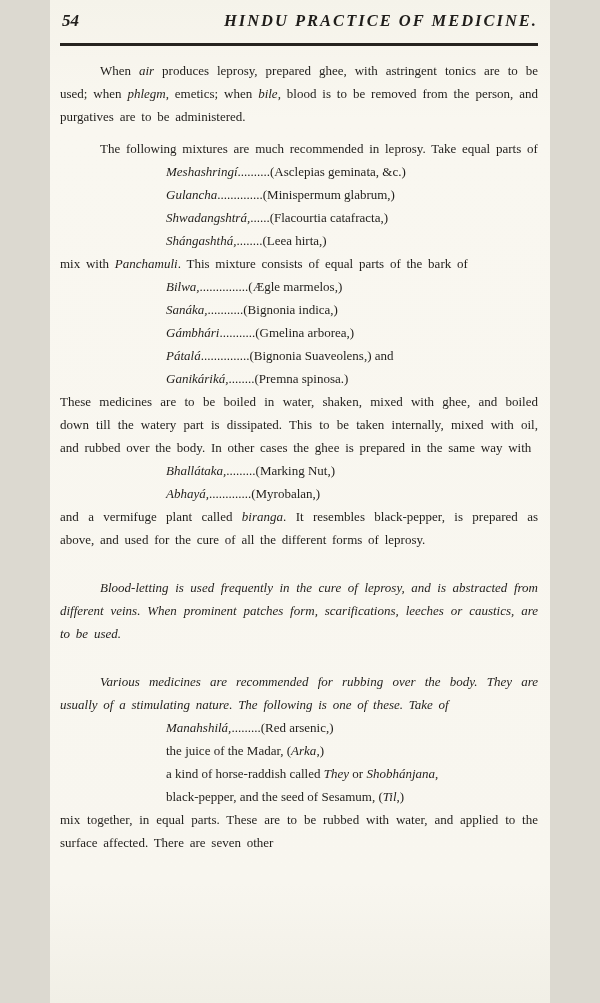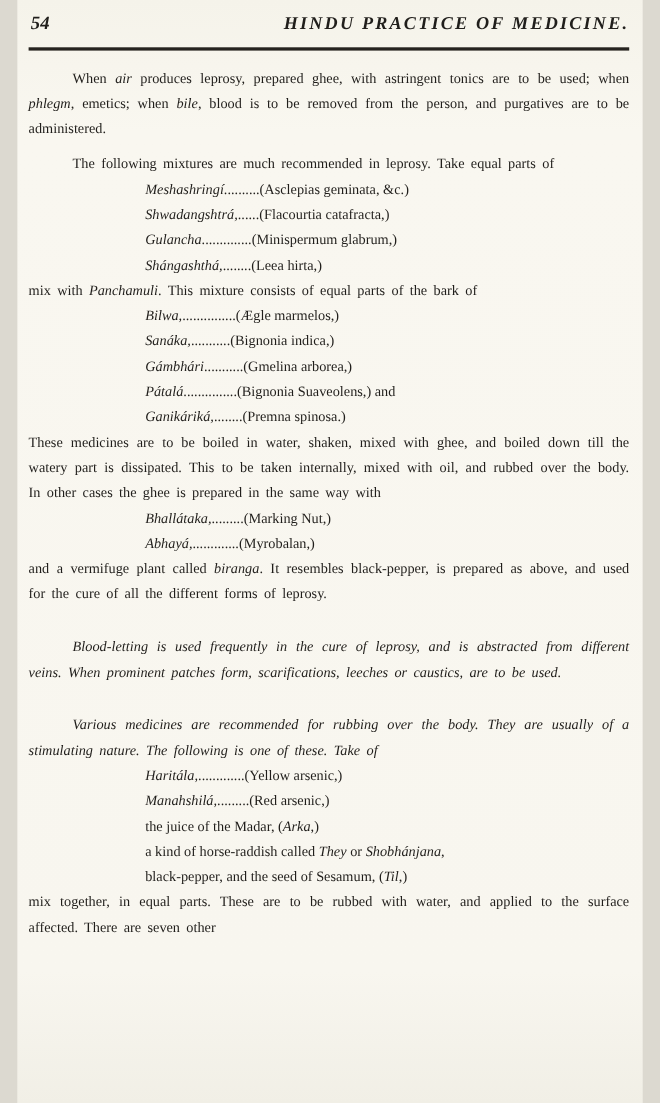--- a/index.html
+++ b/index.html
@@ -1,18 +1,18 @@
 <!DOCTYPE html>
 <html><head>
 <meta charset="utf-8">
 <style>
   html, body { margin: 0; padding: 0; background: #dcd9d0; }
   .page {
     position: relative;
-    width: 568px;
+    width: 500px;
     height: 1003px;
     margin: 0 auto;
     background: #f7f5ee;
     background-image: linear-gradient(180deg, #f5f3ea 0%, #f9f7f0 12%, #f8f6ef 88%, #f1efe6 100%);
     color: #201e1b;
     font-family: "Liberation Serif", "DejaVu Serif", serif;
     overflow: hidden;
     box-sizing: border-box;
     padding: 9px 12px 0 10px;
   }
@@ -50,22 +50,22 @@
   <div class="rule"></div>
 
   <main class="body-text">
 
     <p class="para indent"><span>When </span><i>air</i><span> produces leprosy, prepared ghee, with astringent tonics are to be used; when </span><i>phlegm</i><span>, emetics; when </span><i>bile</i><span>, blood is to be removed from the person, and purgatives are to be administered.</span></p>
 
     <p class="para indent sp-sm"><span>The following mixtures are much recommended in leprosy. Take equal parts of</span></p>
 
     <div class="med-list">
       <div class="list-item"><i>Meshashringí</i><span>..........(Asclepias geminata, &amp;c.)</span></div>
+      <div class="list-item"><i>Gulancha</i><span>..............(Minispermum glabrum,)</span></div>
       <div class="list-item"><i>Shwadangshtrá,</i><span>......(Flacourtia catafracta,)</span></div>
-      <div class="list-item"><i>Gulancha</i><span>..............(Minispermum glabrum,)</span></div>
       <div class="list-item"><i>Shángashthá,</i><span>........(Leea hirta,)</span></div>
     </div>
 
     <p class="para"><span>mix with </span><i>Panchamuli</i><span>.  This mixture consists of equal parts of the bark of</span></p>
 
     <div class="med-list">
       <div class="list-item"><i>Bilwa,</i><span>...............(Ægle marmelos,)</span></div>
       <div class="list-item"><i>Sanáka,</i><span>...........(Bignonia indica,)</span></div>
       <div class="list-item"><i>Gámbhári</i><span>...........(Gmelina arborea,)</span></div>
       <div class="list-item"><i>Pátalá</i><span>...............(Bignonia Suaveolens,) and</span></div>
@@ -79,21 +79,20 @@
       <div class="list-item"><i>Abhayá,</i><span>.............(Myrobalan,)</span></div>
     </div>
 
     <p class="para"><span>and a vermifuge plant called </span><i>biranga</i><span>.  It resembles black-pepper, is prepared as above, and used for the cure of all the different forms of leprosy.</span></p>
 
     <p class="para indent sp-lg"><span>Blood-letting is used frequently in the cure of leprosy, and is abstracted from different veins.  When prominent patches form, scarifications, leeches or caustics, are to be used.</span></p>
 
     <p class="para indent sp-lg"><span>Various medicines are recommended for rubbing over the body.  They are usually of a stimulating nature.  The following is one of these.  Take of</span></p>
 
     <div class="med-list">
-      <div class="list-item"><i>Haritála,</i><span>.............(Yellow arsenic,)</span></div>
       <div class="list-item"><i>Manahshilá,</i><span>.........(Red arsenic,)</span></div>
       <div class="list-item"><span>the juice of the Madar, (</span><i>Arka</i><span>,)</span></div>
       <div class="list-item"><span>a kind of horse-raddish called </span><i>They</i><span> or </span><i>Shobhánjana</i><span>,</span></div>
       <div class="list-item"><span>black-pepper, and the seed of Sesamum, (</span><i>Til</i><span>,)</span></div>
     </div>
 
     <p class="para"><span>mix together, in equal parts.  These are to be rubbed with water, and applied to the surface affected.  There are seven other</span></p>
 
   </main>
 </div>

